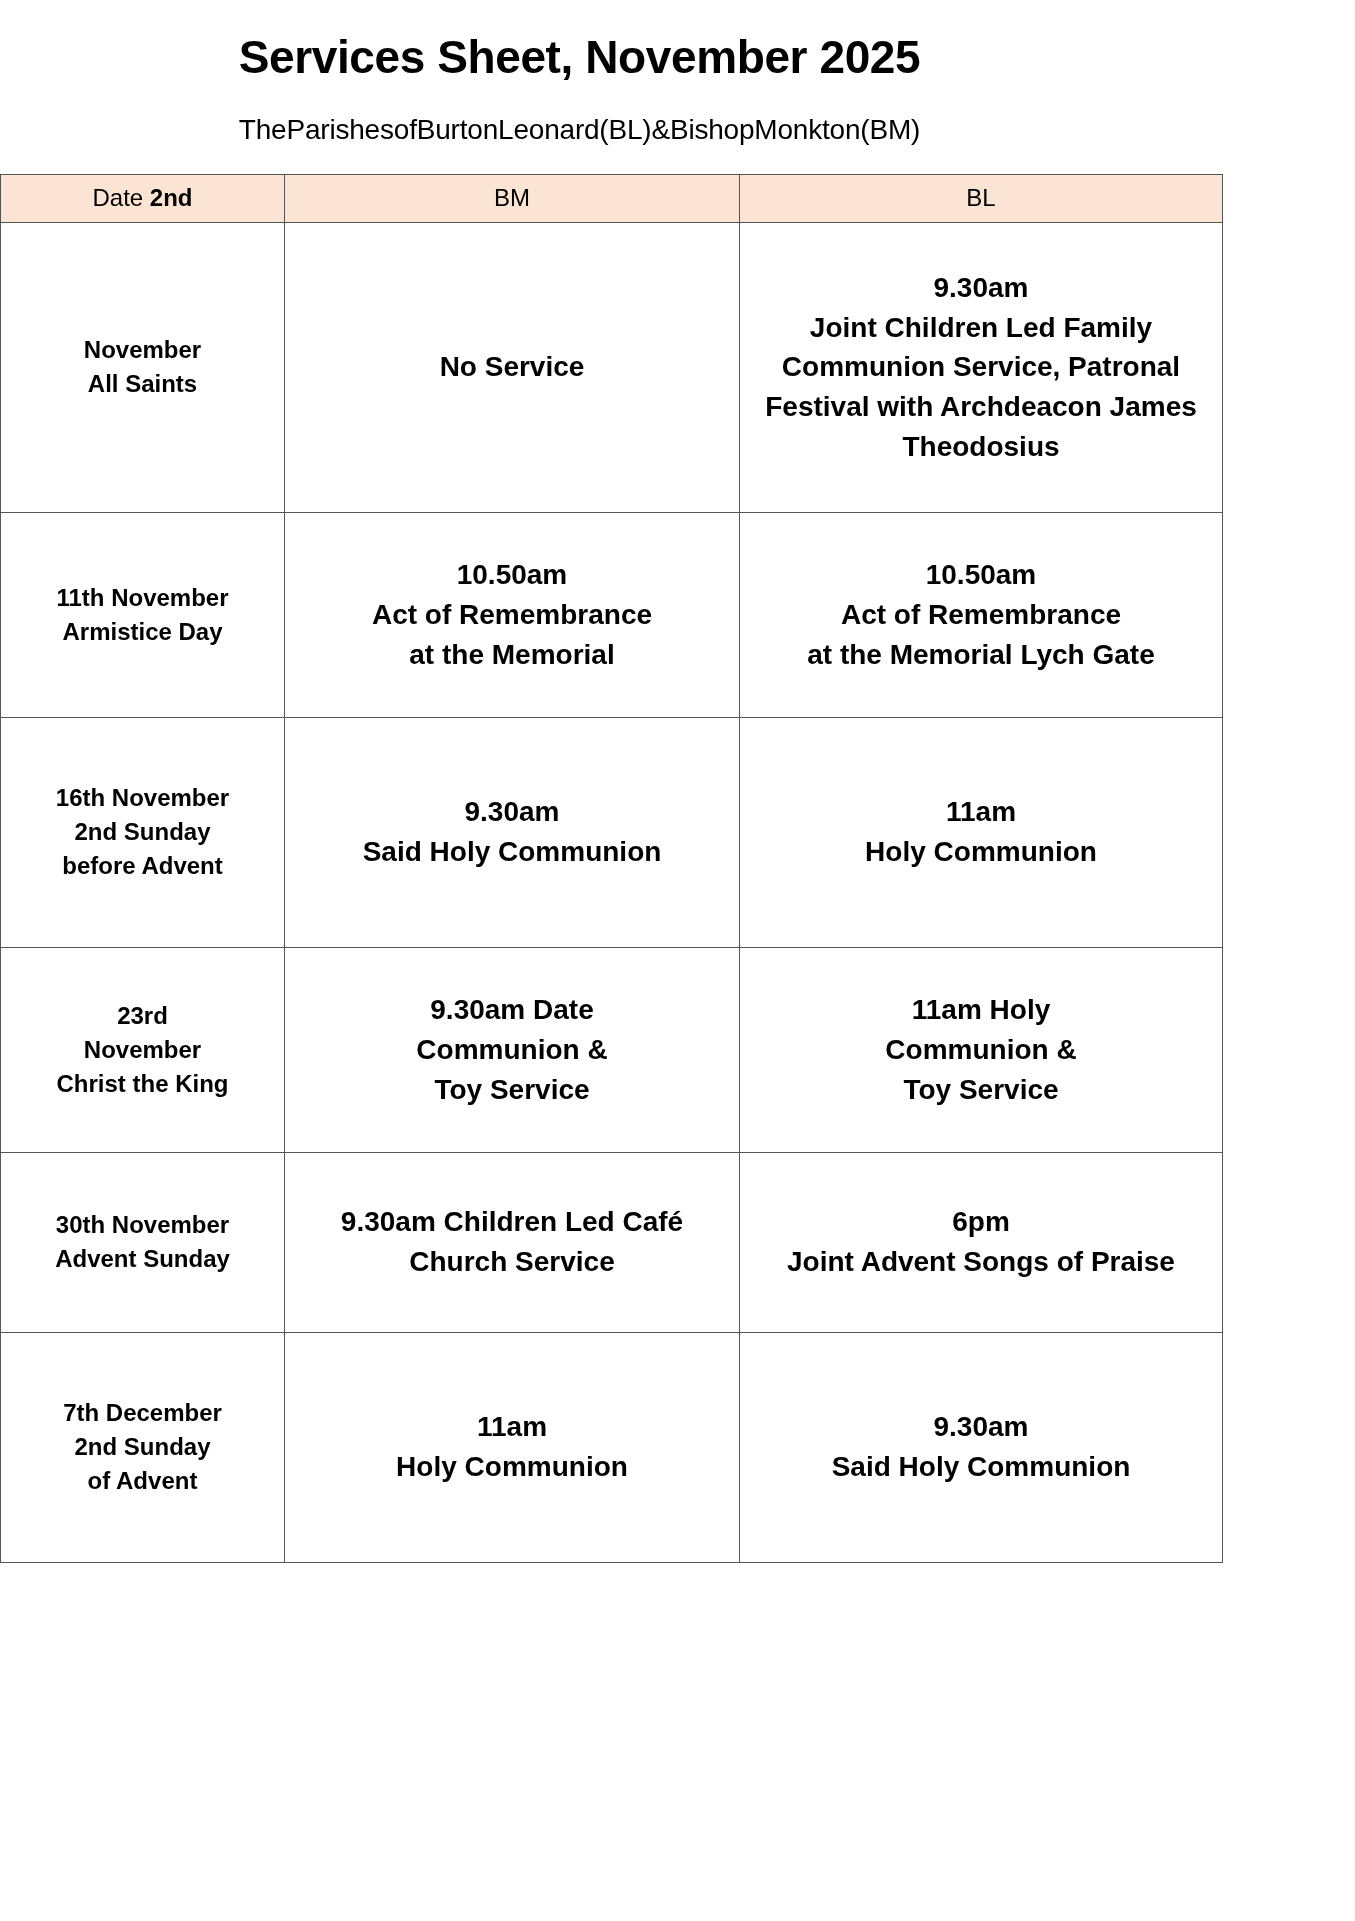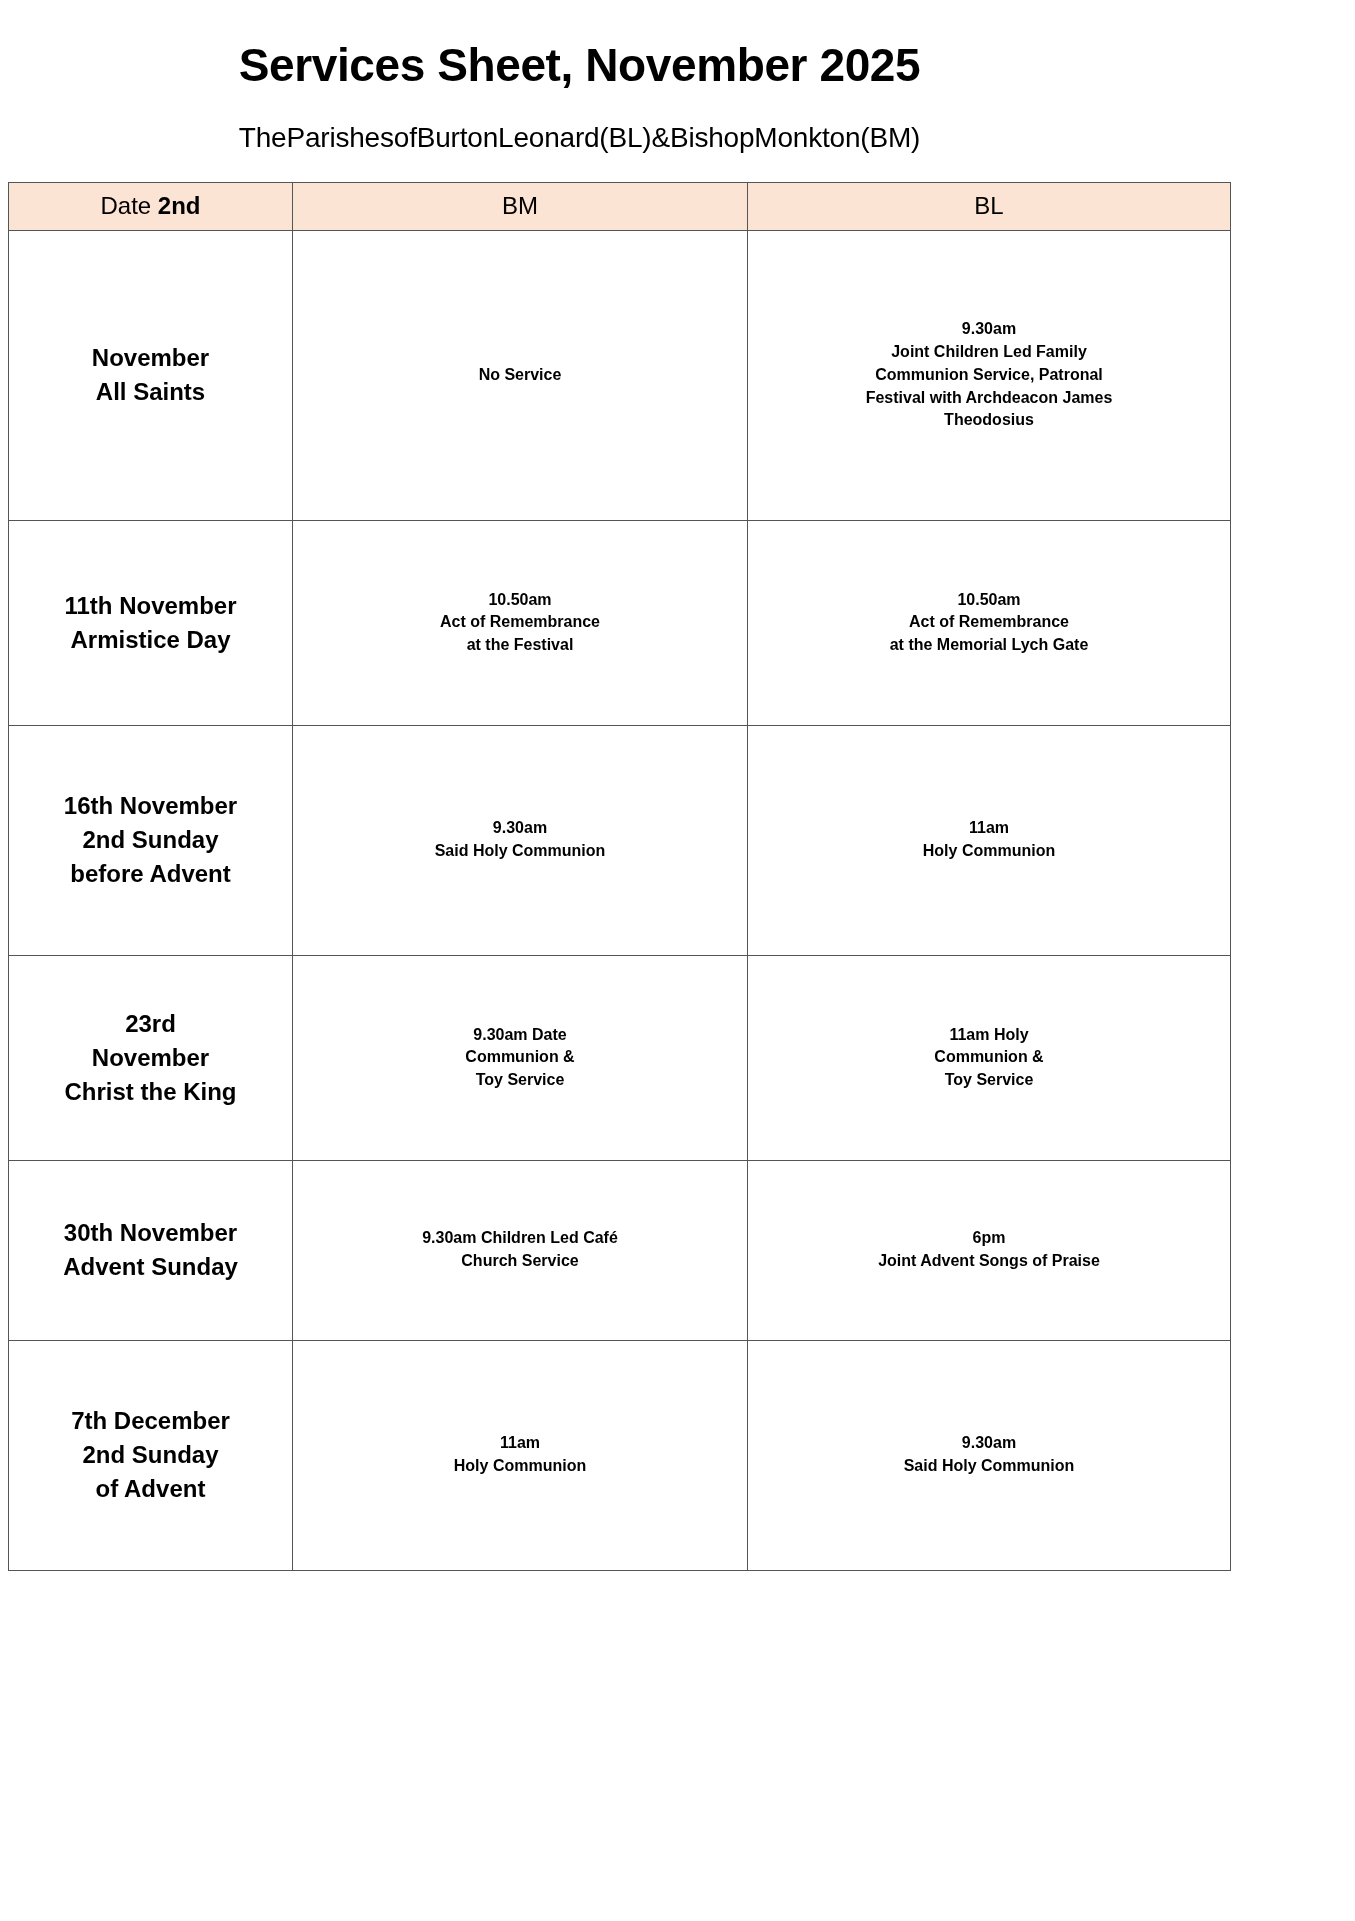--- a/index.html
+++ b/index.html
@@ -12,21 +12,21 @@
     height: 1921px;
     font-family: "Liberation Sans", sans-serif;
     color: #000000;
     -webkit-font-smoothing: antialiased;
   }
   .page {
     position: relative;
     width: 1159px;
     height: 1921px;
     box-sizing: border-box;
-    padding: 8px;
+    padding: 0;
   }
   .doc-title {
     text-align: center;
     font-size: 46px;
     font-weight: bold;
     letter-spacing: -0.4px;
     margin: 0;
     padding-top: 32px;
     line-height: 1.12;
     font-family: "Liberation Sans", sans-serif;
@@ -68,21 +68,21 @@
     background: #fbe4d3;
     font-size: 24px;
     font-weight: normal;
     height: 48px;
     padding: 4px 8px;
     line-height: 1.2;
   }
   thead th .bold-part { font-weight: bold; }
 
   tbody td {
-    font-size: 16px;
+    font-size: 28px;
     font-weight: bold;
     line-height: 1.42;
   }
   tbody td.date-cell {
     font-size: 24px;
     font-weight: bold;
   }
   tbody tr.r0 td { height: 290px; }
   tbody tr.r1 td { height: 205px; }
   tbody tr.r2 td { height: 205px; }
@@ -136,21 +136,21 @@
             </td>
           </tr>
           <tr class="r2">
             <td class="date-cell">
               <span class="line">11th November</span>
               <span class="line">Armistice Day</span>
             </td>
             <td>
               <span class="line">10.50am</span>
               <span class="line">Act of Remembrance</span>
-              <span class="line">at the Festival</span>
+              <span class="line">at the Memorial</span>
             </td>
             <td>
               <span class="line">10.50am</span>
               <span class="line">Act of Remembrance</span>
               <span class="line">at the Memorial Lych Gate</span>
             </td>
           </tr>
           <tr class="r3">
             <td class="date-cell">
               <span class="line">16th November</span>

